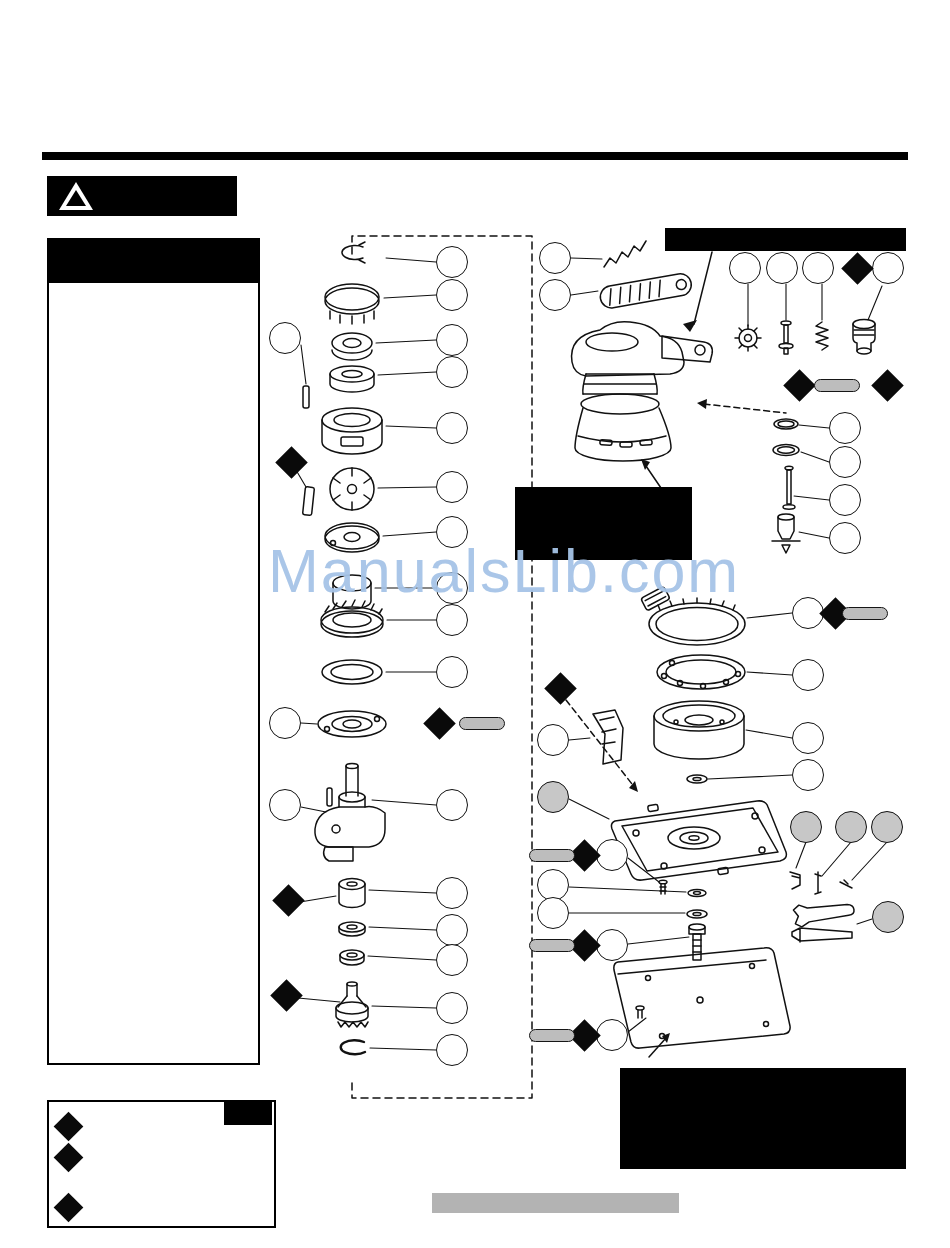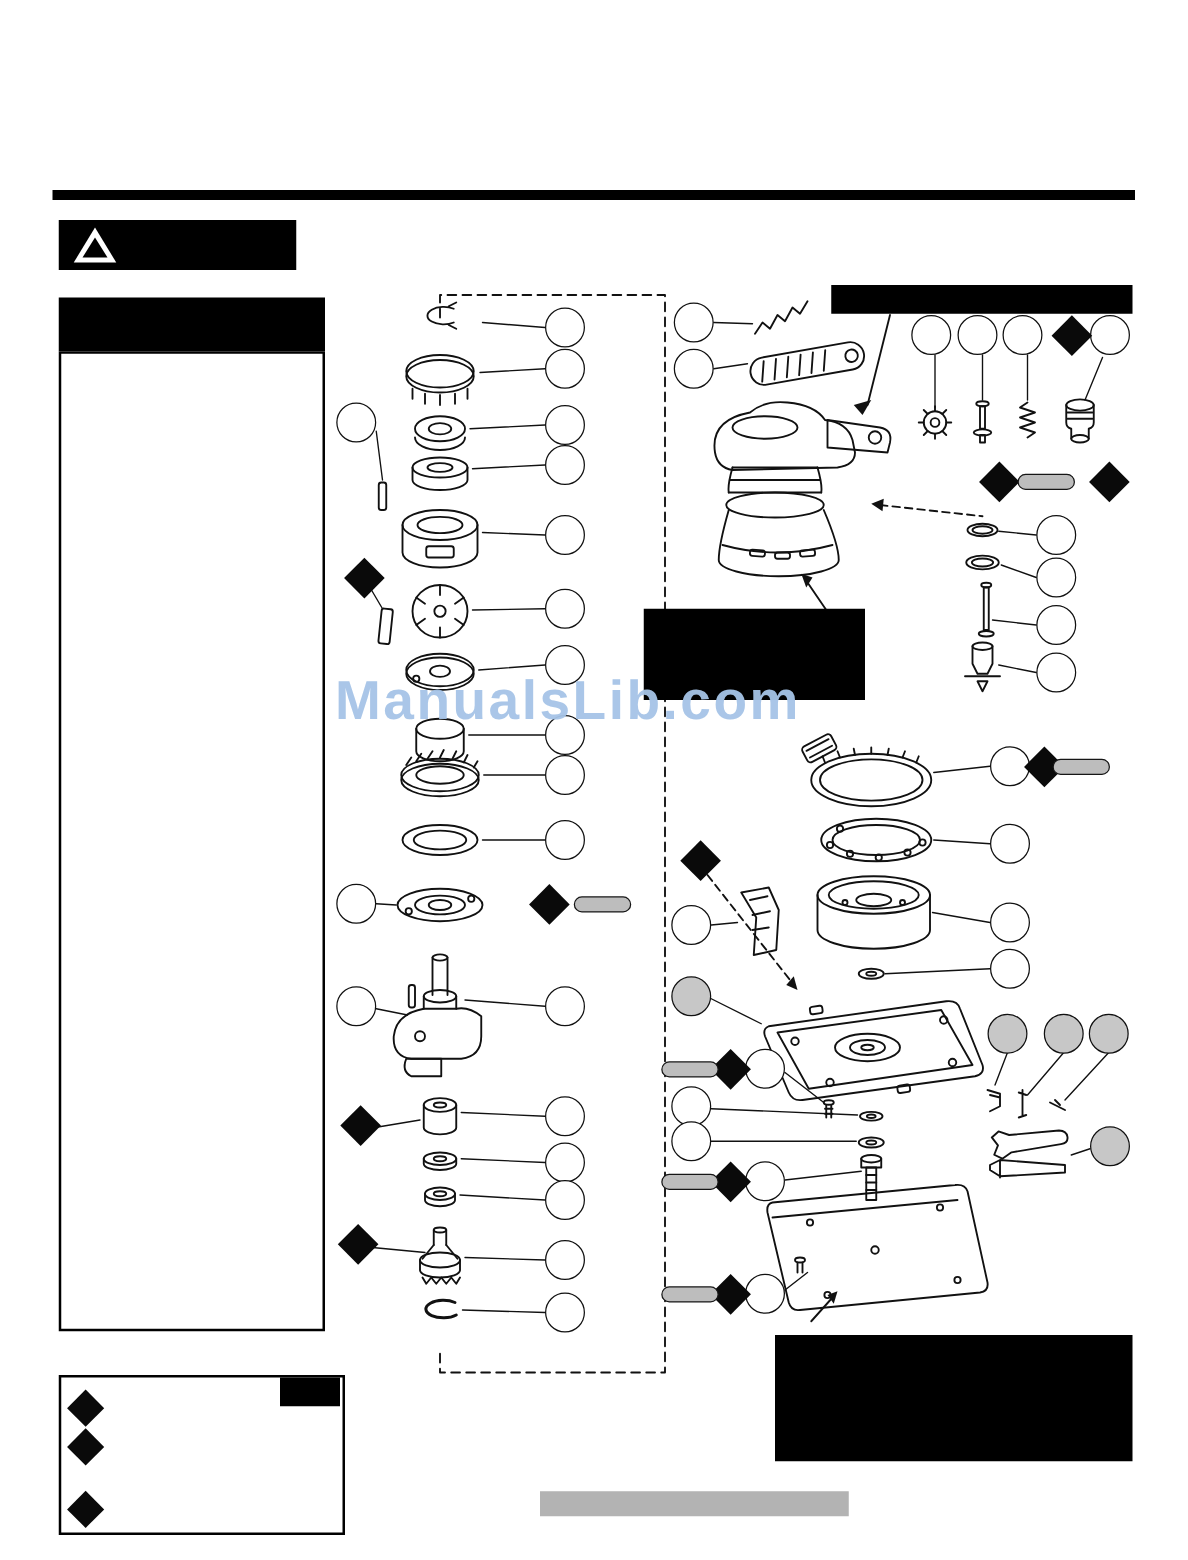--- a/index.html
+++ b/index.html
@@ -19,21 +19,21 @@
     position:absolute; width:23px; height:23px; background:#0a0a0a;
     transform:rotate(45deg);
   }
   .diamond.small { width:21px; height:21px; }
   .pill {
     position:absolute; width:46px; height:13px; box-sizing:border-box;
     background:#bdbdbd; border:1.5px solid #161616; border-radius:7px;
   }
   .watermark {
     position:absolute; left:268px; top:536px;
-    font-weight:700; font-size:44px; letter-spacing:2px; white-space:nowrap;
+    font-weight:400; font-size:61px; letter-spacing:2px; white-space:nowrap;
     color:#a6c4e7; opacity:0.95; z-index:30;
   }
   .graybar { position:absolute; left:432px; top:1193px; width:247px; height:20px; background:#b3b3b3; }
   
   .tri-outer {
     position:absolute; left:12px; top:6px; width:0; height:0;
     border-left:17px solid transparent; border-right:17px solid transparent;
     border-bottom:28px solid #ffffff;
   }
   .tri-inner {

